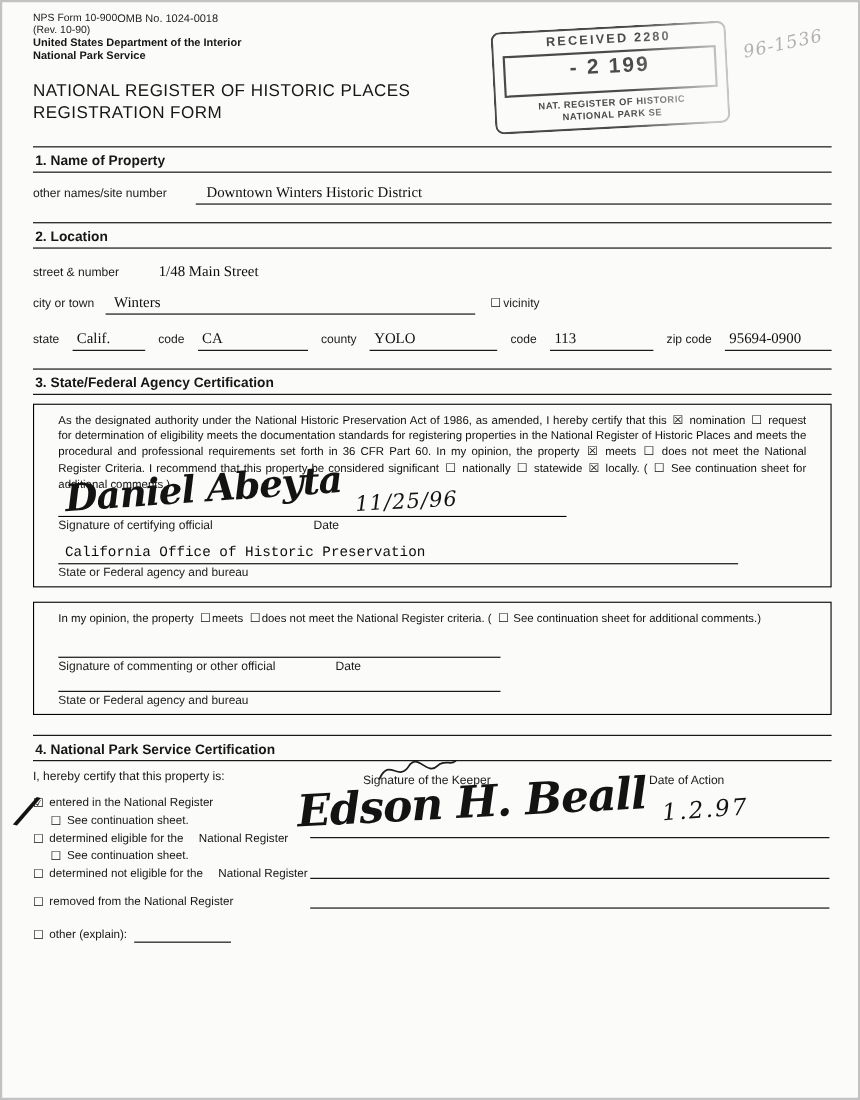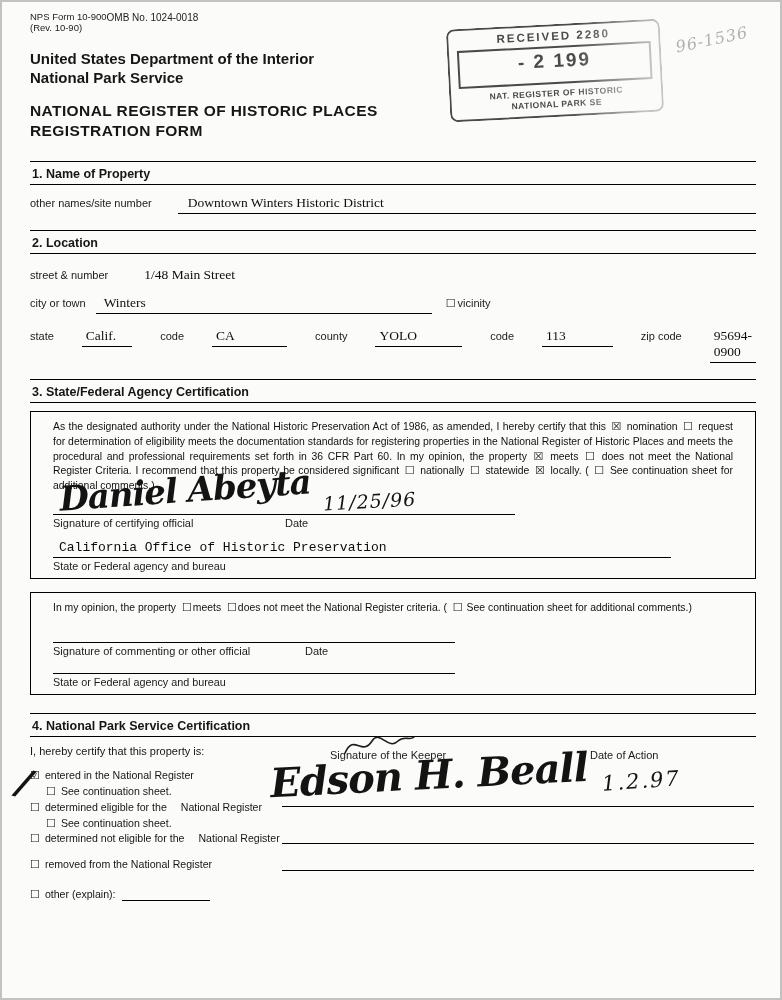--- a/index.html
+++ b/index.html
@@ -3,22 +3,22 @@
 <meta charset="utf-8">
 <style>
   html,body{margin:0;padding:0}
   body{background:#c8c8c8;font-family:"Liberation Sans",sans-serif}
   .page{position:relative;width:782px;height:1000px;margin:0 auto;background:#fbfbf9;color:#161616;overflow:hidden;box-shadow:inset 0 0 0 2px #c2c2c2}
   .content{position:relative;padding:12px 26px 0 30px}
 
   .toprow{display:flex;align-items:flex-start;font-size:9.5px;line-height:1.15;color:#222}
   .omb{font-size:10px}
 
-  .dept{margin-top:16px;font-weight:bold;font-size:15px;line-height:1.25}
-  .bigtitle{margin-top:14px;font-weight:bold;font-size:15.5px;letter-spacing:.4px;line-height:1.28}
+  .dept{margin-top:0;font-weight:bold;font-size:10px;line-height:1.25}
+  .bigtitle{margin-top:14px;font-weight:normal;font-size:15.5px;letter-spacing:.4px;line-height:1.28}
 
   .sechead{border-top:1.5px solid #000;border-bottom:1.2px solid #000;font-weight:bold;font-size:12.5px;padding:5px 2px 3px}
   .mt20{margin-top:20px}.mt16{margin-top:16px}.mt18{margin-top:18px}
 
   .frow{display:flex;align-items:baseline}
   .flabel{font-size:11px;white-space:nowrap;color:#1b1b1b}
   .fvalue{font-family:"Liberation Serif",serif;font-size:13.5px;color:#0e0e0e}
   .uline{border-bottom:1px solid #000;padding:0 8px 2px}
   .grow{flex:1}
   .center{text-align:left;padding:0 4px 2px}
@@ -77,21 +77,21 @@
   .stamp-datebox{border:2.5px solid #4a4a4a;margin:4px 2px;padding:2px 4px;font-size:19px;font-weight:bold;text-align:center;letter-spacing:2px;height:30px}
   .stamp-office{font-size:8.5px;font-weight:bold;text-align:center;line-height:1.3;letter-spacing:.5px;margin-top:2px}
 
   .pencil{position:absolute;right:34px;top:30px;font-family:"DejaVu Serif",serif;font-style:italic;font-size:16px;color:#b3b1b0;letter-spacing:1px;transform:rotate(-12deg)}
 
   .ml26{margin-left:26px;padding-left:10px}
   .streetval{margin-left:36px}
   .cityval{width:320px;margin-left:10px}
   .vic{margin-left:14px;display:flex;align-items:baseline}
   .vic .cb{margin-right:2px}
-  .staterow{column-gap:28px}
+  .staterow{column-gap:12px}
 </style>
 </head>
 <body>
 
 <div class="page">
 
   <div class="stamp">
     <div class="stamp-received">RECEIVED 2280</div>
     <div class="stamp-datebox"><span>- 2 199</span></div>
     <div class="stamp-office">

